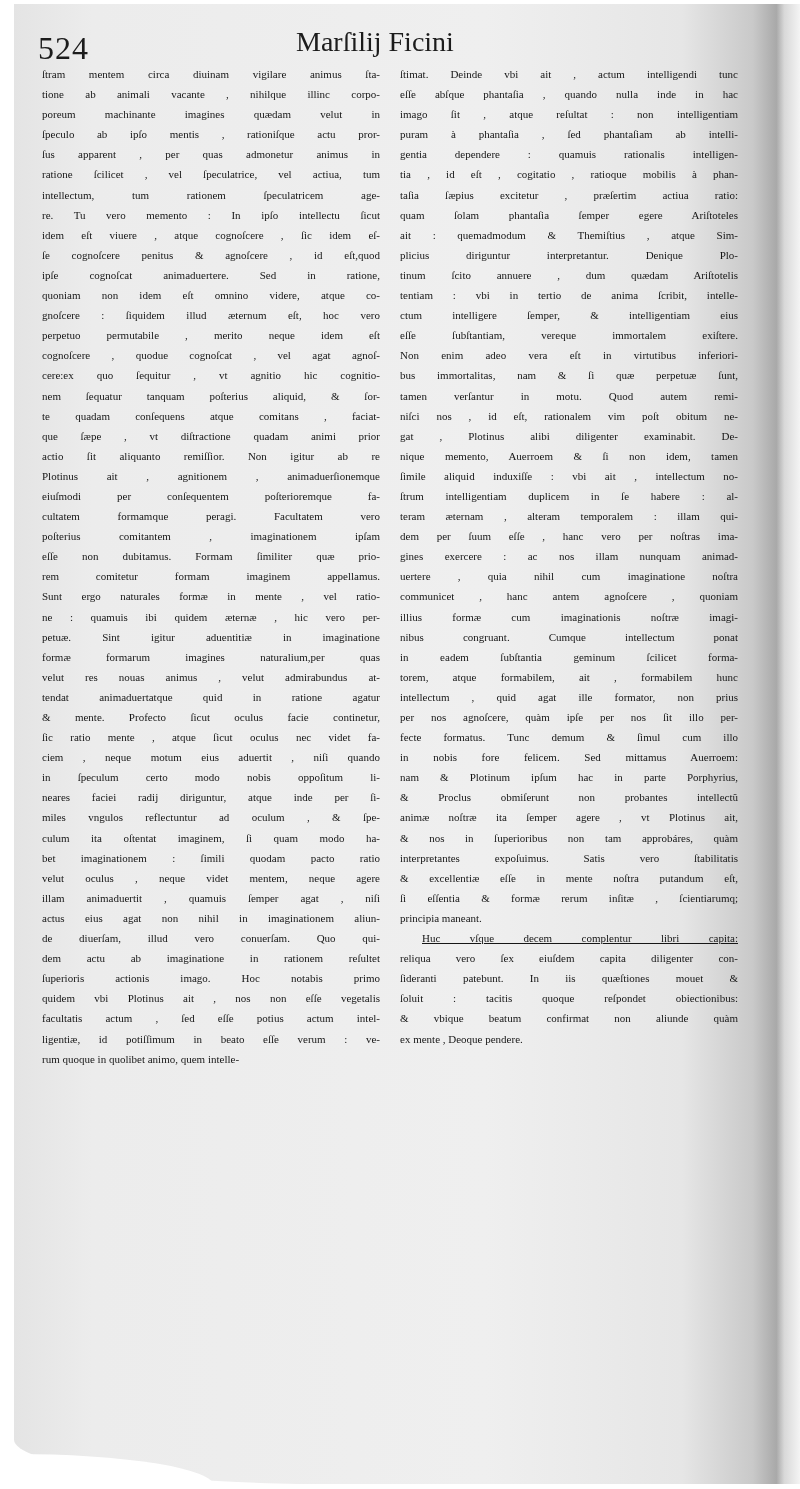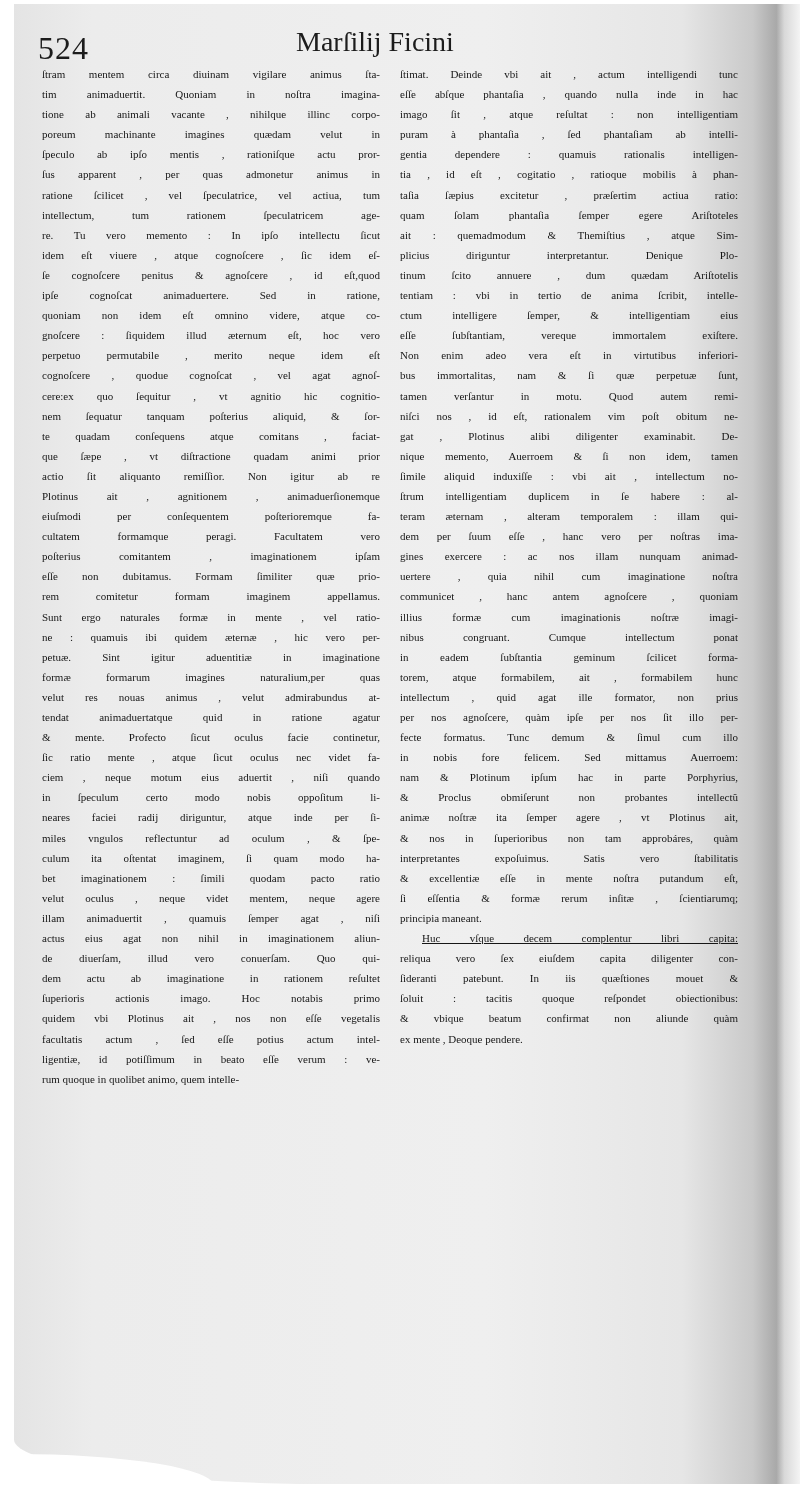--- a/index.html
+++ b/index.html
@@ -44,21 +44,20 @@
   <div class="page-bottom-edge"></div>
 </div>
 
 <div class="header">
   <span class="page-number">524</span>
   <span class="running-title">Marſilij Ficini</span>
 </div>
 
 <div class="column col-left" id="col-left">
     <span class="line">ſtram mentem circa diuinam vigilare animus ſta-</span>
-    <span class="line">tim animaduertit.  Quoniam in noſtra imagina-</span>
     <span class="line">tione ab animali vacante , nihilque illinc corpo-</span>
     <span class="line">poreum machinante imagines quædam velut in</span>
     <span class="line">ſpeculo ab ipſo mentis , rationiſque actu  pror-</span>
     <span class="line">ſus apparent , per quas  admonetur animus  in</span>
     <span class="line">ratione ſcilicet , vel ſpeculatrice, vel actiua, tum</span>
     <span class="line">intellectum,  tum  rationem  ſpeculatricem  age-</span>
     <span class="line">re.  Tu vero  memento : In ipſo intellectu ſicut</span>
     <span class="line">idem eſt viuere , atque cognoſcere , ſic idem eſ-</span>
     <span class="line">ſe cognoſcere penitus &amp; agnoſcere , id eſt,quod</span>
     <span class="line">ipſe cognoſcat  animaduertere.  Sed in ratione,</span>

